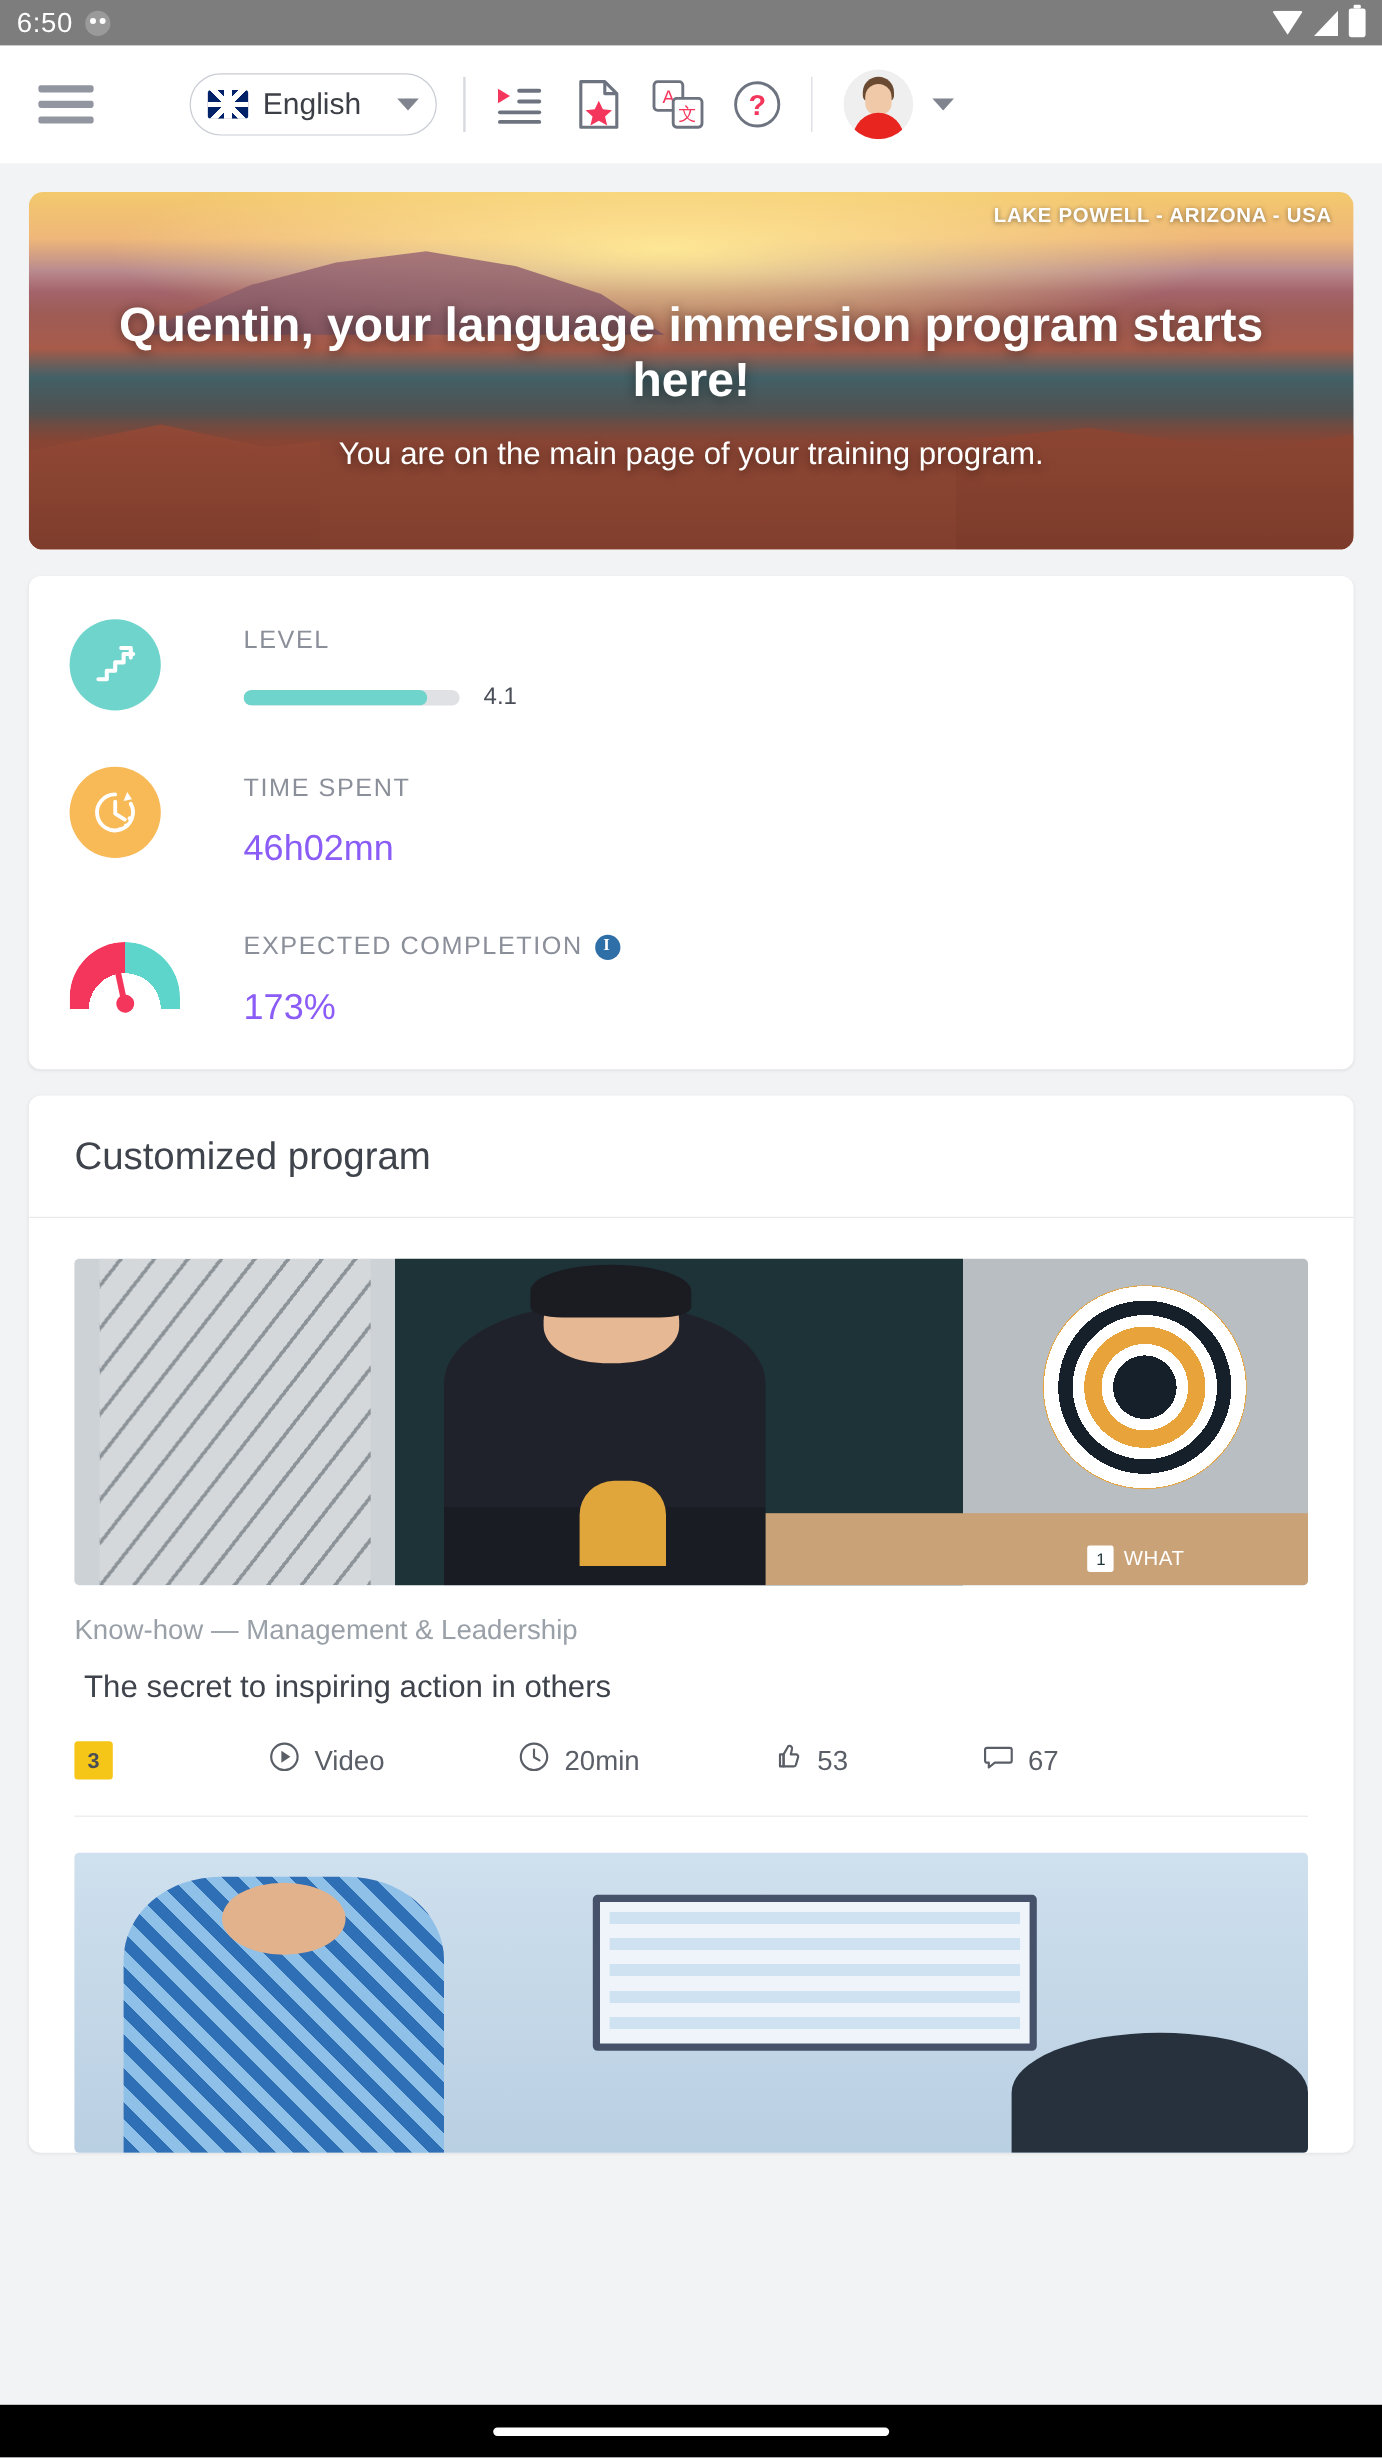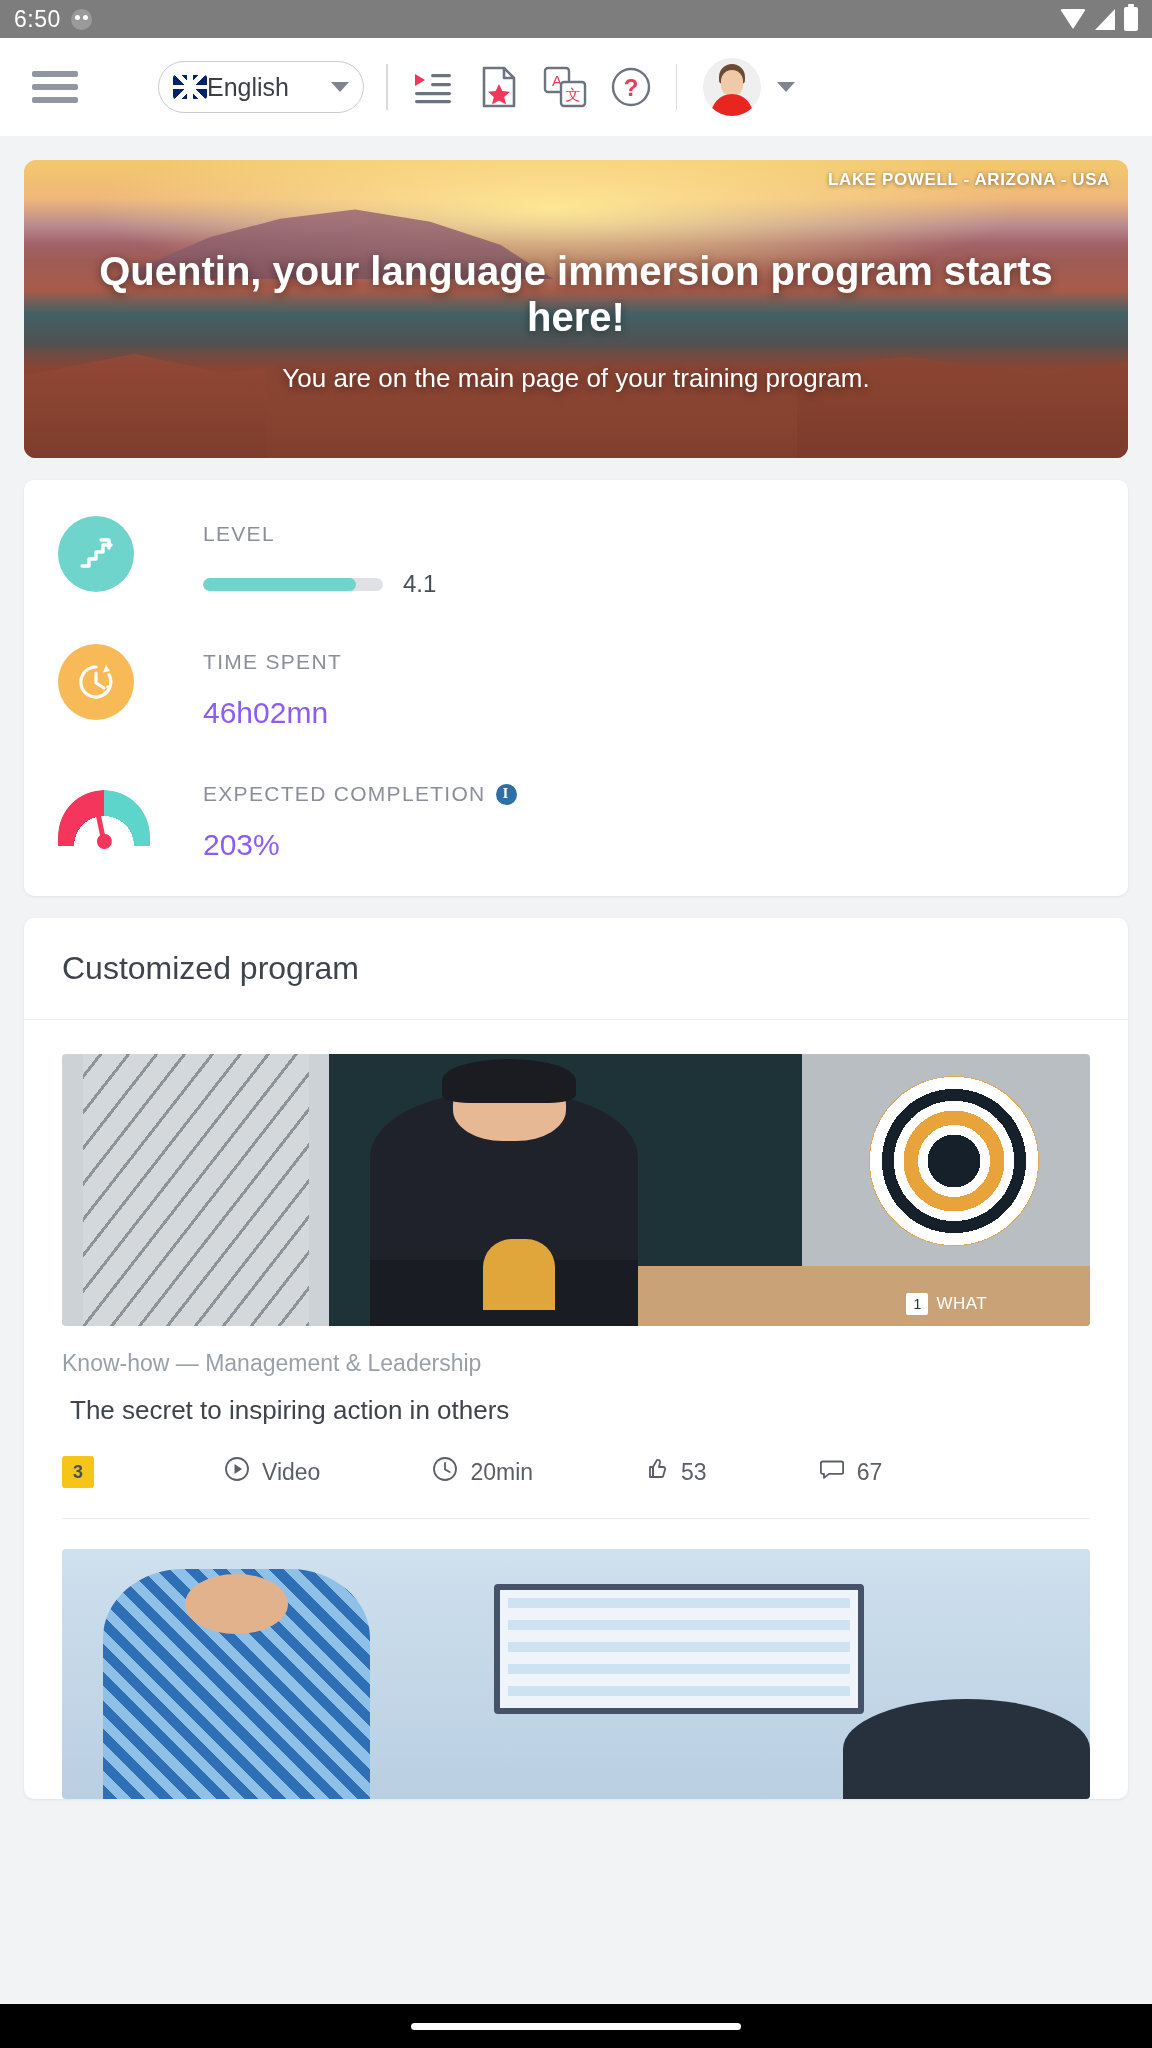--- a/index.html
+++ b/index.html
@@ -41,21 +41,21 @@
     display: flex; align-items: center; padding: 0 18px; gap: 6px;
     position: relative;
   }
   .burger { width: 46px; display: flex; flex-direction: column; gap: 7px; cursor: pointer; margin-left: 14px; }
   .burger span { display: block; height: 6px; background: #9296a0; border-radius: 2px; }
 
   .lang-select {
     margin-left: 74px;
     width: 206px; height: 52px;
     border: 1.6px solid #c9ccd4; border-radius: 30px; background: #fff;
-    display: flex; align-items: center; padding: 0 14px;
+    display: flex; align-items: center; gap: 12px; padding: 0 14px;
     cursor: pointer;
   }
   .flag {
     width: 34px; height: 24px; border-radius: 3px; flex: none;
     background:
       linear-gradient(to bottom, transparent 41%, #fff 41%, #fff 59%, transparent 59%),
       linear-gradient(to right, transparent 41%, #fff 41%, #fff 59%, transparent 59%),
       linear-gradient(to bottom, transparent 44%, #c8102e 44%, #c8102e 56%, transparent 56%),
       linear-gradient(to right, transparent 44%, #c8102e 44%, #c8102e 56%, transparent 56%),
       linear-gradient(45deg, transparent 44%, #fff 44%, #fff 56%, transparent 56%),
@@ -153,21 +153,21 @@
   .info-badge {
     width: 21px; height: 21px; border-radius: 50%; background: #2f6fa8; color: #fff;
     font-size: 14px; font-weight: 700; display:flex; align-items:center; justify-content:center;
     font-family: "Liberation Serif", serif; cursor: pointer;
   }
   .stat-value { font-size: 30px; color: #8b5cf6; margin-top: 22px; }
 
   .level-line { display: flex; align-items: center; gap: 20px; margin-top: 24px; }
   .pbar { width: 180px; height: 13px; border-radius: 7px; background: #dfe1e4; overflow: hidden; }
   .pbar-fill { height: 100%; border-radius: 7px; background: #6fd4cb; }
-  .level-val { font-size: 24px; color: #4a4e57; }
+  .level-val { font-size: 20px; color: #4a4e57; }
 
   .gauge { width: 92px; height: 56px; position: relative; margin-top: 14px; }
   .gauge-arc {
     position:absolute; inset:0;
     border-radius: 92px 92px 0 0;
     background: conic-gradient(from 270deg at 50% 100%, #f5365c 0deg 90deg, #5ed5cb 90deg 180deg, transparent 180deg);
     -webkit-mask: radial-gradient(circle at 50% 100%, transparent 0 30px, #000 30px);
             mask: radial-gradient(circle at 50% 100%, transparent 0 30px, #000 30px);
   }
   .needle {
@@ -369,21 +369,21 @@
         <div class="gauge">
           <div class="gauge-arc"></div>
           <div class="needle"></div>
         </div>
       </div>
       <div class="stat-body">
         <div class="stat-label">
           <span>EXPECTED COMPLETION</span>
           <span class="info-badge">i</span>
         </div>
-        <div class="stat-value">203%</div>
+        <div class="stat-value">173%</div>
       </div>
     </div>
   </div>
 
   <div class="card">
     <div class="prog-header">Customized program</div>
     <div class="prog-body">
 
       <div class="thumb">
         <span class="th-stairs"></span>

